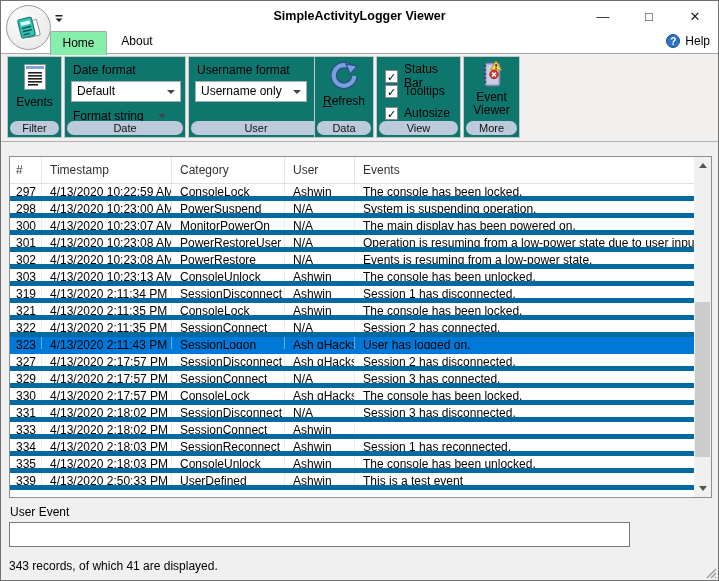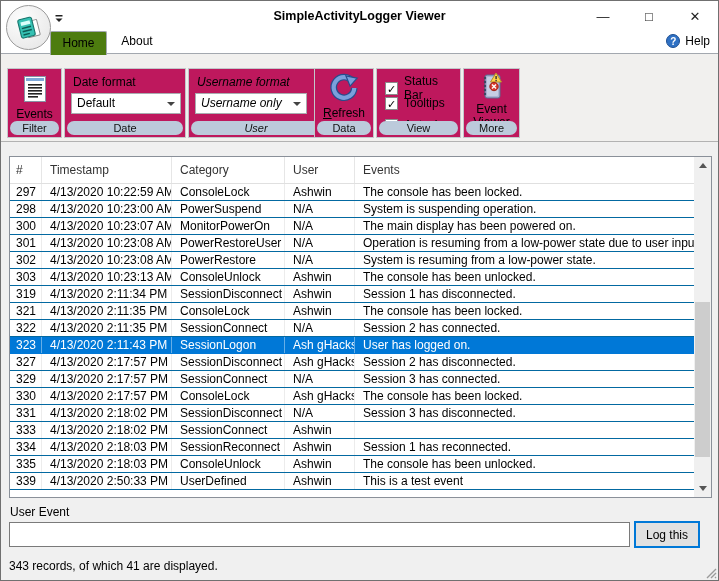--- a/index.html
+++ b/index.html
@@ -17,40 +17,40 @@
              font-size:13px; color:#222; }
   .app-icon-circle { position:absolute; left:5px; top:4px; width:45px; height:45px;
                      border-radius:50%; background:radial-gradient(circle at 35% 30%, #fdfdfd, #e4e4e4);
                      border:1px solid #9a9a9a; z-index:6; display:flex; align-items:center; justify-content:center; }
   .qat-arrow { position:absolute; left:53px; top:9px; z-index:6; }
 
   
   .tabstrip { position:absolute; top:30px; left:0; right:0; height:23px; background:#fff;
               border-bottom:1px solid #a3a8af; }
   .tab-home { position:absolute; left:49px; top:30px; width:57px; height:24px; z-index:3;
-              background:#4d7c0f; border:1px solid #a3a8af; border-bottom:none;
+              background:#86efac; border:1px solid #a3a8af; border-bottom:none;
               border-radius:2px 2px 0 0; text-align:center; line-height:22px; font-size:12px; color:#000; }
   .tab-about { position:absolute; left:110px; top:33px; width:52px; height:20px;
                text-align:center; font-size:12px; color:#000; }
   .help-box { position:absolute; right:8px; top:33px; display:flex; align-items:center; gap:5px; }
   .help-icon { width:14px; height:14px; border-radius:50%; background:#2f71c4; color:#fff;
                font-size:10px; font-weight:bold; text-align:center; line-height:14px;
                border:1px solid #1d4f93; }
   .help-label { font-size:12px; color:#000; }
 
   
   .ribbon { position:absolute; top:53px; left:0; right:0; height:88px; background:#f1f0ee;
             border-bottom:1px solid #b2b2b2; }
-  .rgroup { position:absolute; top:14px; bottom:3px; border:1px solid #c3c7cb; background:#be185d; }
+  .rgroup { position:absolute; top:2px; bottom:3px; border:1px solid #c3c7cb; background:#0f766e; }
   .rband { position:absolute; left:2px; right:2px; bottom:2px; height:14px;
            background:var(--band,#bccadb); text-align:center; font-size:11px; line-height:14px;
            color:#111; border-radius:7px; }
   .g-filter { left:6px;  width:55px; }
   .g-date   { left:63px; width:122px; }
-  .g-user   { left:187px; width:136px;font-style:italic; }
+  .g-user   { left:187px; width:136px; }
   .g-data   { left:313px; width:60px; }
   .g-view   { left:375px; width:85px; }
   .g-more   { left:462px; width:57px; }
 
   .big-btn { position:absolute; left:1px; right:1px; top:3px; text-align:center; cursor:default; }
   .big-btn .ic { display:block; margin:0 auto; }
   .big-btn .lbl { display:block; font-size:12px; color:#000; margin-top:3px; }
   .u-first::first-letter { text-decoration:underline; }
 
   .rlabel { position:absolute; font-size:12px; color:#000; }
@@ -70,30 +70,30 @@
   .chk-lbl { font-size:12px; color:#000; }
 
   
   .tablewrap { position:absolute; left:8px; top:155px; width:703px; height:342px;
                background:#fff; border:1px solid #8a9099; }
   .thead { position:absolute; top:0; left:0; right:17px; height:27px; display:flex;
            border-bottom:1px solid #e0e0e0; background:#fff; }
   .hc { font-size:12px; color:#333; line-height:26px; padding-left:8px;
         border-right:1px solid #e6e6e6; overflow:hidden; white-space:nowrap; }
   .trows { position:absolute; top:27px; left:0; right:17px; bottom:0; overflow:hidden; }
-  .trow { display:flex; height:17px; border-bottom:1px solid #0369a1; background:#fff; }
+  .trow { display:flex; height:17px; border-bottom:5px solid #0369a1; background:#fff; }
   .c { font-size:12px; color:#000; line-height:16px; padding-left:8px;
        border-right:1px solid #ececec; overflow:hidden; white-space:nowrap; }
   .c0,.hc0 { width:32px; padding-left:6px; }
   .c1,.hc1 { width:130px; }
   .c2,.hc2 { width:113px; }
   .c3,.hc3 { width:70px; }
   .c4,.hc4 { flex:1; border-right:none; }
   .trow.sel { background:var(--sel,#0078d7); border-bottom-color:var(--sel,#0078d7); }
-  .trow.sel .c { color:#ffffff; border-right-color:rgba(255,255,255,0.4); }
+  .trow.sel .c { color:#000000; border-right-color:rgba(255,255,255,0.4); }
 
   
   .vscroll { position:absolute; top:0; right:0; bottom:0; width:17px; background:#f0f0f0; }
   .sb-btn { position:absolute; left:0; width:17px; height:17px; display:flex;
             align-items:center; justify-content:center; }
   .sb-up { top:0; } .sb-down { bottom:0; }
   .tri-up { width:0; height:0; border-left:4px solid transparent; border-right:4px solid transparent;
             border-bottom:5px solid #555; }
   .tri-down { width:0; height:0; border-left:4px solid transparent; border-right:4px solid transparent;
               border-top:5px solid #555; }
@@ -280,21 +280,21 @@
     <div class="c c1">4/13/2020 10:23:08 AM</div>
     <div class="c c2">PowerRestoreUser</div>
     <div class="c c3">N/A</div>
     <div class="c c4">Operation is resuming from a low-power state due to user input.</div>
   </div>
         <div class="trow">
     <div class="c c0">302</div>
     <div class="c c1">4/13/2020 10:23:08 AM</div>
     <div class="c c2">PowerRestore</div>
     <div class="c c3">N/A</div>
-    <div class="c c4">System is resuming from a low-power state.</div>
+    <div class="c c4">Events is resuming from a low-power state.</div>
   </div>
         <div class="trow">
     <div class="c c0">303</div>
     <div class="c c1">4/13/2020 10:23:13 AM</div>
     <div class="c c2">ConsoleUnlock</div>
     <div class="c c3">Ashwin</div>
     <div class="c c4">The console has been unlocked.</div>
   </div>
         <div class="trow">
     <div class="c c0">319</div>
@@ -386,21 +386,20 @@
         </div>
       <div class="sb-thumb"></div>
       <div class="sb-btn sb-down">
           <span class="tri-down"></span>
         </div>
     </div>
   </div>
 
   <div class="ue-label">User Event</div>
   <input class="ue-input" type="text" value="" style="">
-  <button class="ue-btn">Log this</button>
 
   <div class="statusbar">
     <span class="status-text">343 records, of which 41 are displayed.</span>
     <svg class="size-grip" width="14" height="14" viewBox="0 0 14 14">
       <path d="M13 4 L4 13 M13 8 L8 13 M13 12 L12 13" stroke="#9b9b9b" stroke-width="1.4" fill="none"></path>
     </svg>
   </div>
 
 </div>
 

